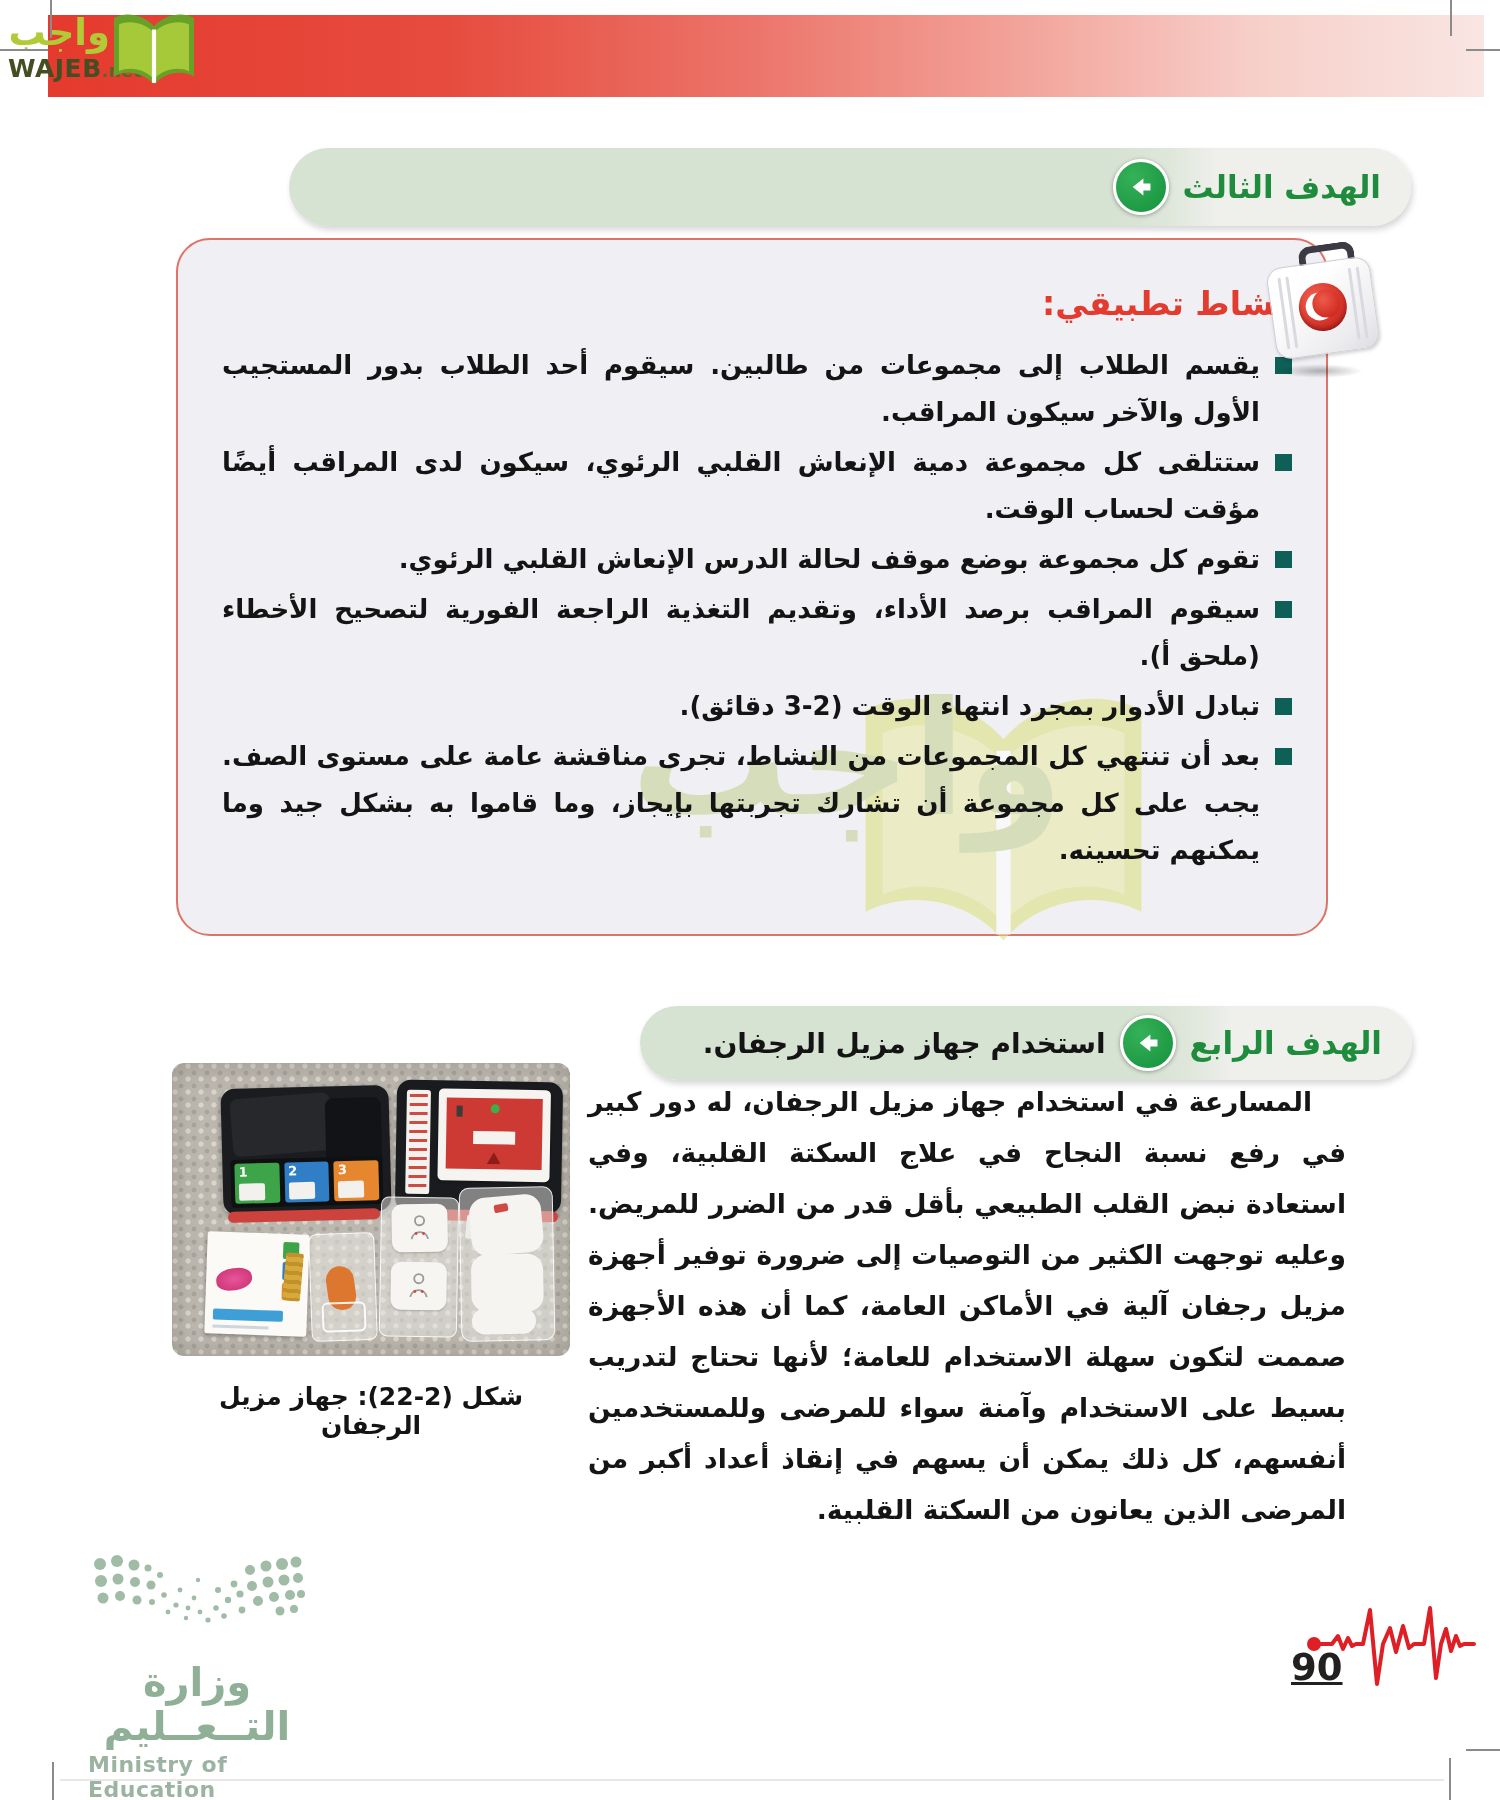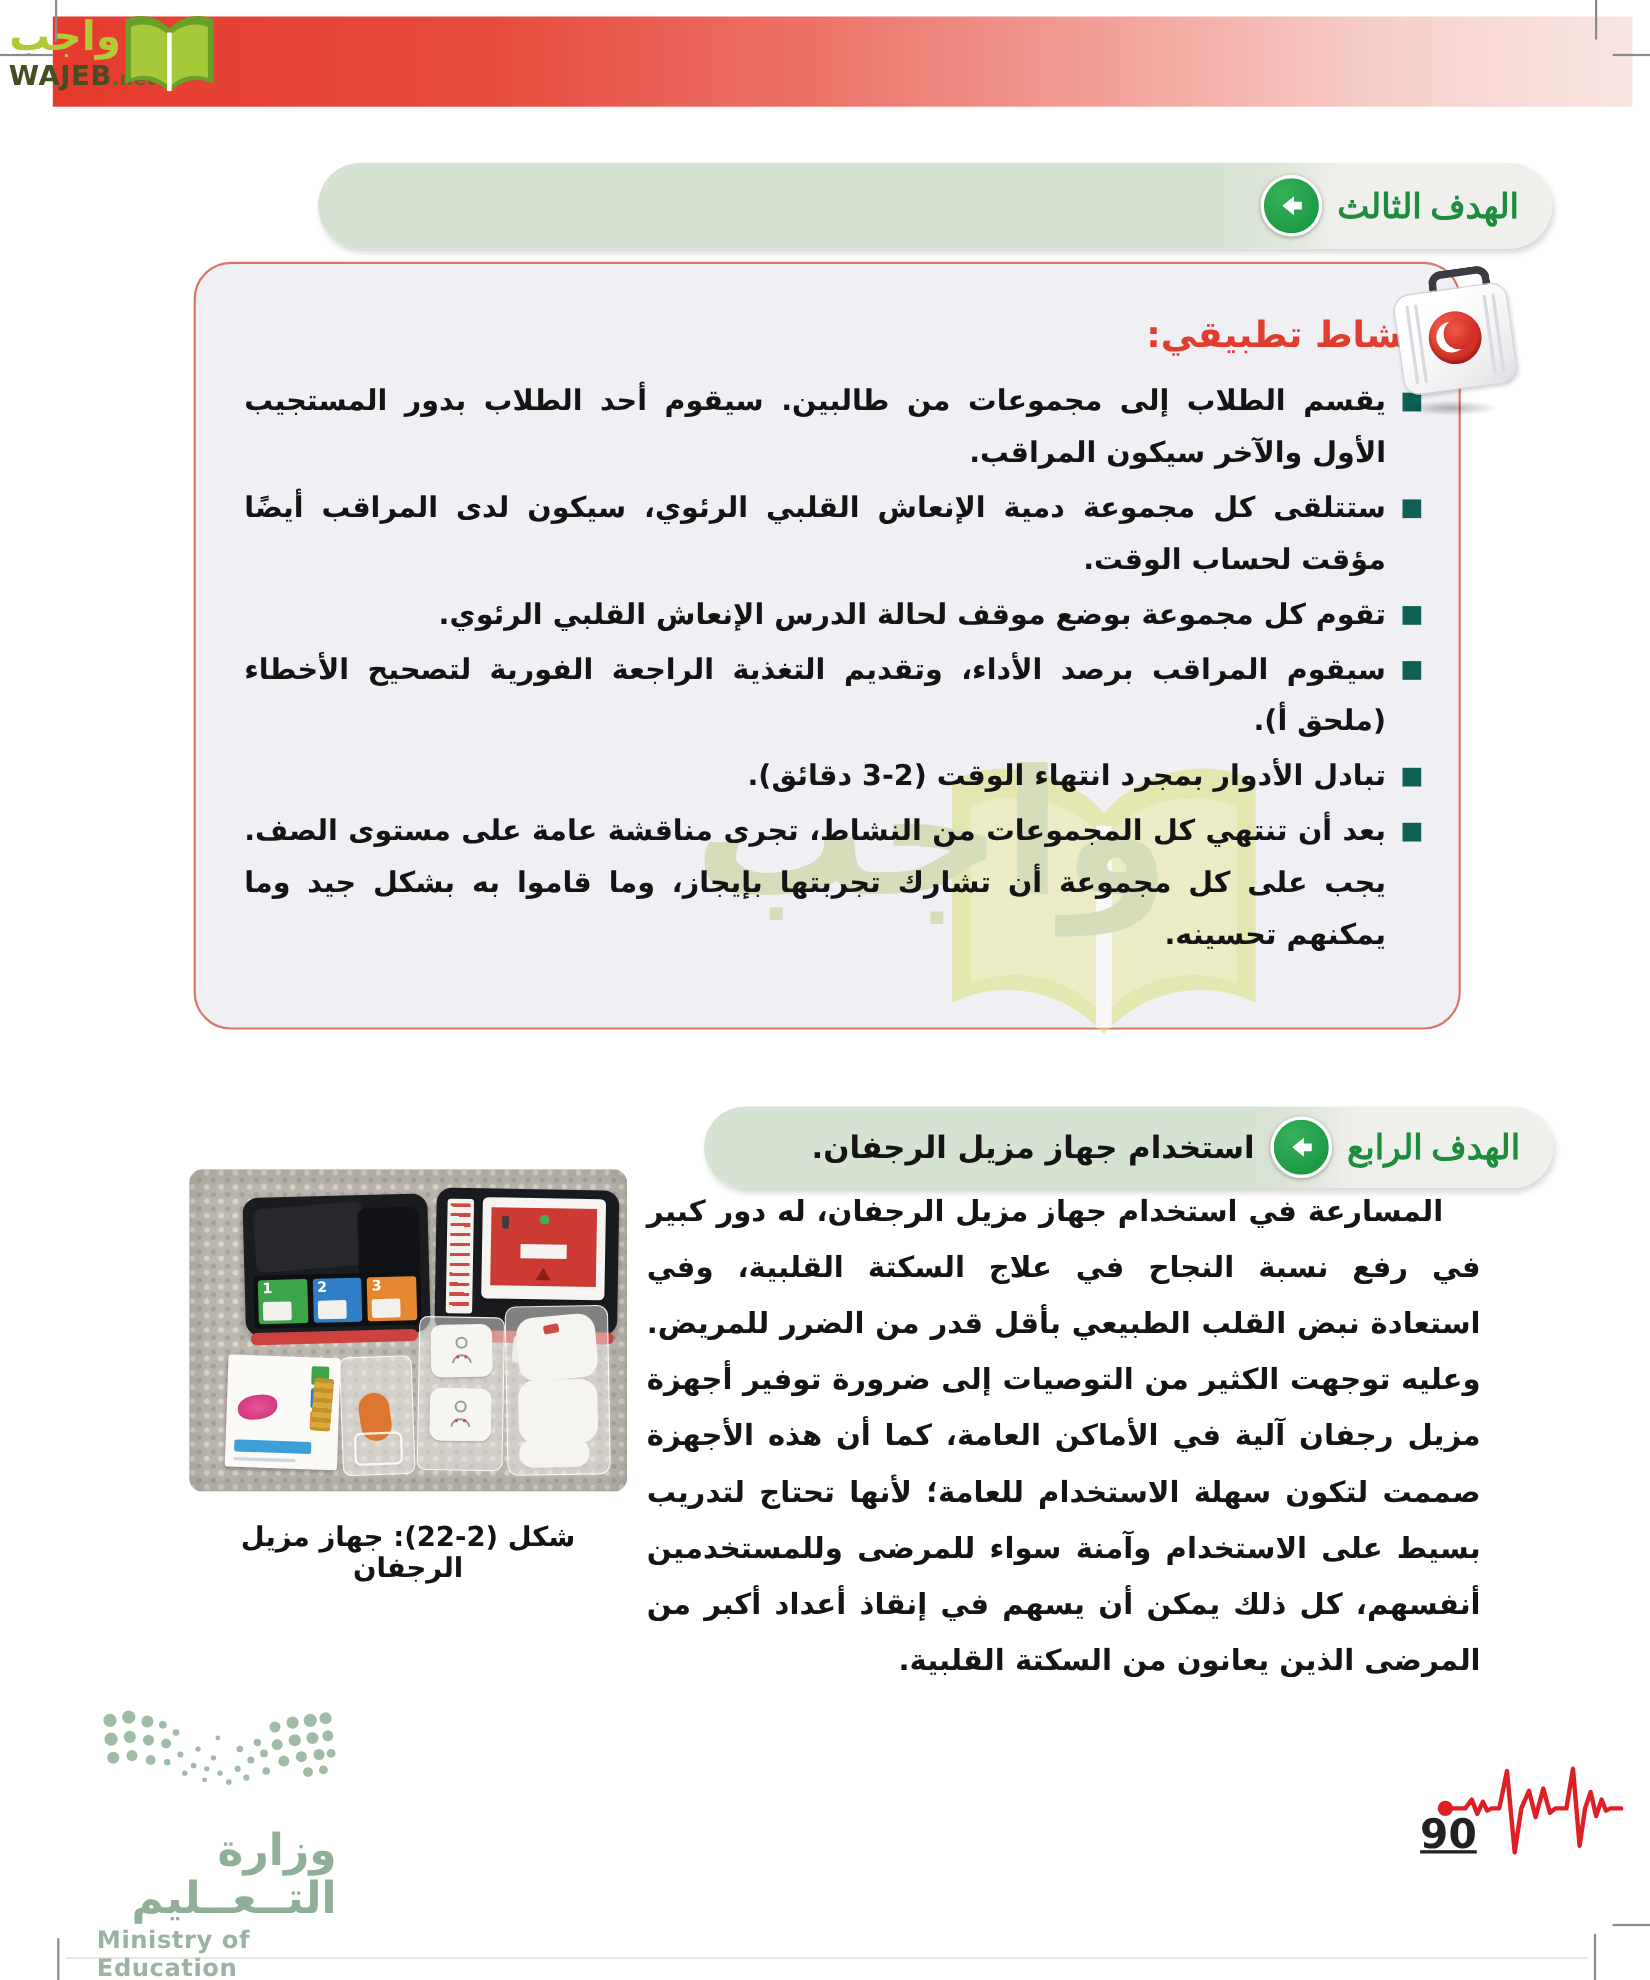--- a/index.html
+++ b/index.html
@@ -29,21 +29,21 @@
   .brand-en .net{font-size:17px;color:#5a6529;}
   .brand-book{position:absolute;left:98px;top:-6px;width:100px;height:102px;}
 
   
   .objective-banner{position:absolute;display:flex;direction:rtl;align-items:center;gap:14px;
       border-radius:42px;box-shadow:2px 4px 6px rgba(0,0,0,.16);z-index:3;padding:0 16px 0 28px;box-sizing:border-box;}
   .obj3{left:289px;top:148px;width:1122px;height:78px;
       background:linear-gradient(to left,#efefec 0px,#efefec 195px,#dfe7db 240px,#d6e2d2 300px,#d6e2d2 100%);}
   .obj4{left:640px;top:1006px;width:772px;height:74px;
       background:linear-gradient(to left,#efefec 0px,#efefec 180px,#dfe7db 222px,#d6e2d2 275px,#d6e2d2 100%);}
-  .obj-title{color:#1e8c3c;font-size:31px;font-weight:bold;white-space:nowrap;padding-right:14px;font-family:Liberation Serif, serif;}
+  .obj-title{color:#1e8c3c;font-size:31px;font-weight:bold;white-space:nowrap;padding-right:14px;}
   .obj-circle{flex:none;width:56px;height:56px;border-radius:50%;border:3px solid #ffffff;box-sizing:border-box;
       background:radial-gradient(circle at 35% 30%,#35b159,#14913c);box-shadow:0 1px 4px rgba(0,0,0,.35);
       display:flex;align-items:center;justify-content:center;}
   .obj-desc{color:#141414;font-size:28px;font-weight:bold;white-space:nowrap;}
 
   
   .activity-shell{position:absolute;left:176px;top:238px;width:1152px;height:698px;box-sizing:border-box;
       background:#f0eff3;border:2.5px solid #dd746a;border-radius:34px;z-index:1;}
   .activity-content{position:absolute;left:176px;top:238px;width:1152px;height:698px;z-index:3;direction:rtl;}
   .activity-heading{position:absolute;right:40px;top:46px;color:#e23b30;font-size:33px;font-weight:bold;}
@@ -140,21 +140,21 @@
   .fig-caption{position:absolute;left:172px;top:1382px;width:398px;text-align:center;direction:rtl;
       font-size:25px;font-weight:bold;color:#141414;z-index:3;}
 
   
   .body-paragraph{position:absolute;left:588px;top:1076px;width:758px;z-index:3;direction:rtl;
       font-size:26.5px;font-weight:bold;color:#151515;line-height:51px;text-align:justify;text-indent:34px;}
 
   
   .ministry{position:absolute;left:88px;top:1548px;width:218px;z-index:3;}
   .dots{display:block;width:218px;height:104px;}
-  .min-ar{margin-top:8px;font-size:40px;font-weight:bold;color:#8fb096;direction:rtl;text-align:right;line-height:1.1;}
+  .min-ar{margin-top:8px;font-size:40px;font-weight:bold;color:#8fb096;direction:rtl;text-align:center;line-height:1.1;}
   .min-en{margin-top:4px;font-size:22px;color:#9bb4a1;font-weight:bold;letter-spacing:.5px;}
 
   
   .pagenum{position:absolute;left:1291px;top:1646px;width:48px;text-align:center;font-size:37px;font-weight:bold;
       color:#232020;z-index:3;text-decoration:underline;}
   .ecg{position:absolute;left:1306px;top:1602px;width:170px;height:90px;z-index:3;}
 </style>
 </head>
 <body>
 

